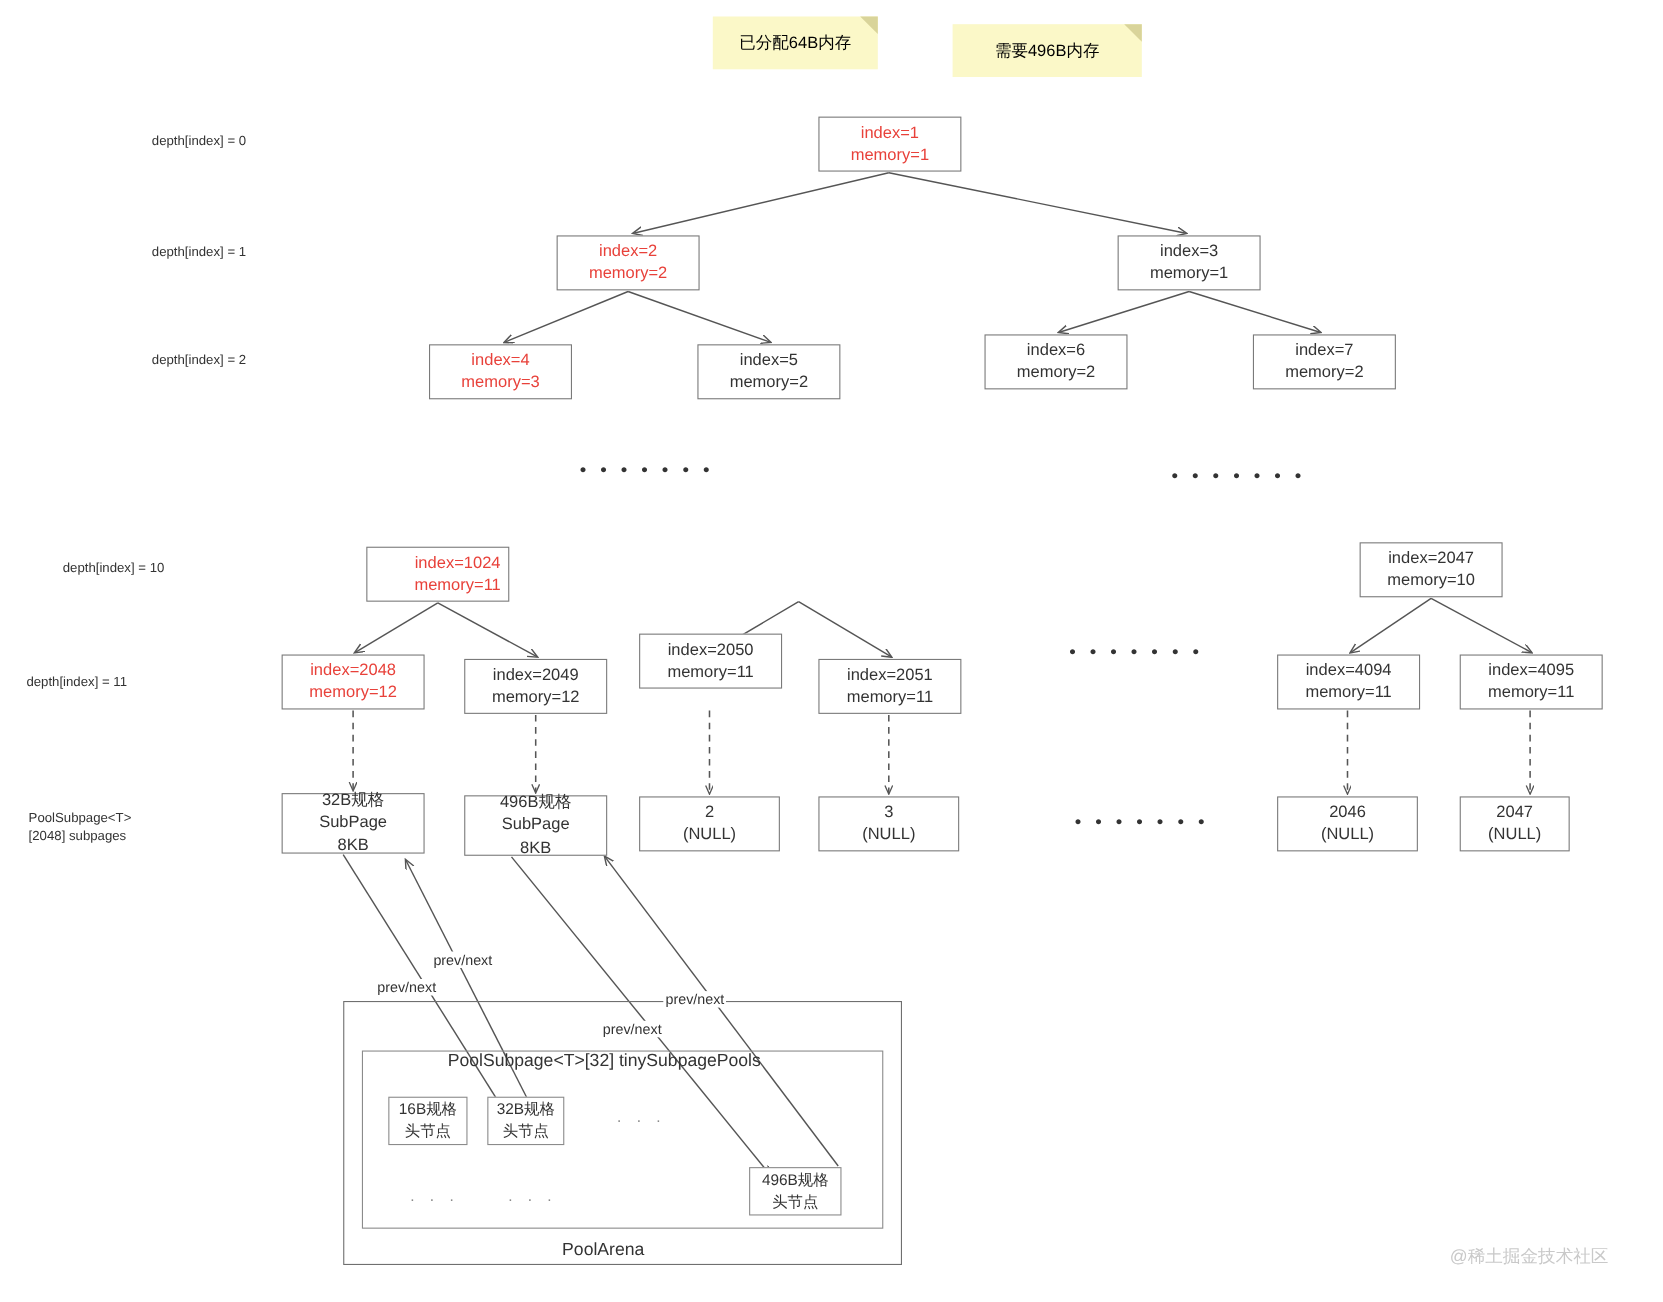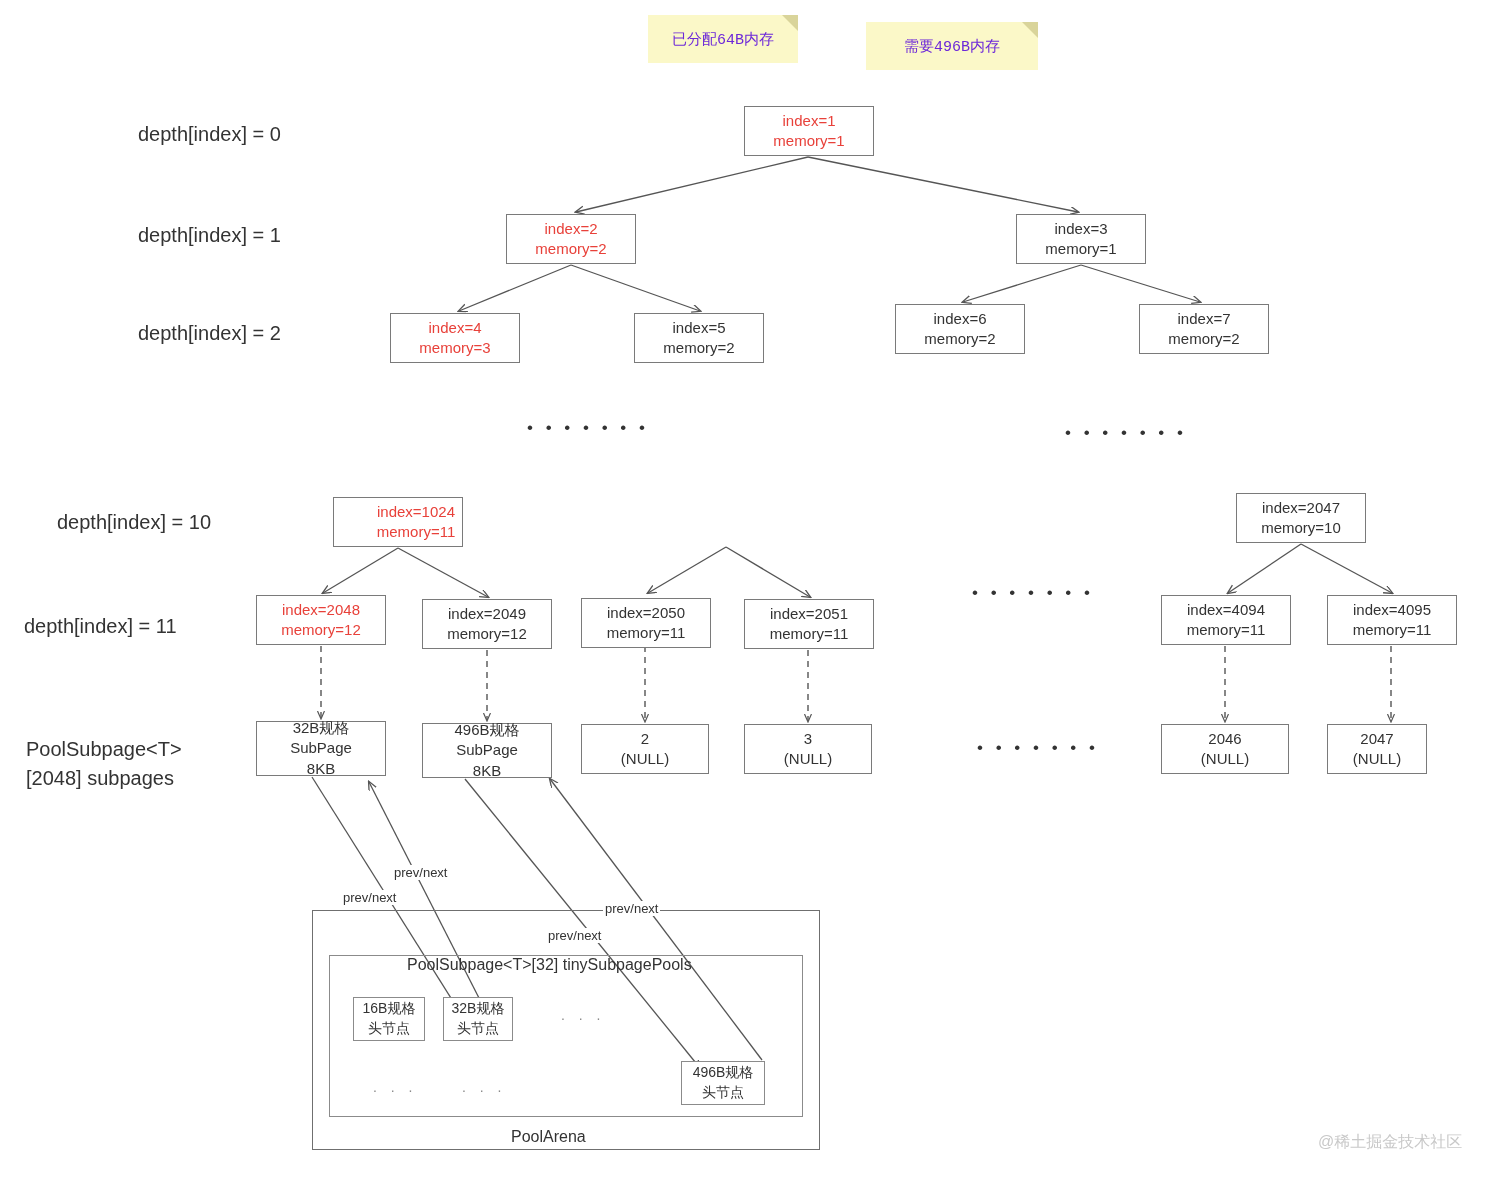--- a/index.html
+++ b/index.html
@@ -8,25 +8,25 @@
   svg.layer{position:absolute;left:0;top:0;width:1512px;height:1184px;}
   .node-box{
     position:absolute;border:1.6px solid #7a7a7a;background:#fff;
     box-sizing:border-box;display:flex;flex-direction:column;
     align-items:center;justify-content:center;
     font-size:15px;line-height:1.35;color:#333;text-align:center;
   }
   .node-box.red{color:#e8413a;}
   .node-box .ln{display:block;white-space:nowrap;}
   .side-label{
-    position:absolute;font-size:20px;color:#333;line-height:1.45;white-space:pre-line;
+    position:absolute;font-size:12px;color:#333;line-height:1.45;white-space:pre-line;
   }
   .sticky{
-    position:absolute;background:#fbf8c8;font-size:15px;color:#6d28d9;
-    display:flex;align-items:center;justify-content:center;font-family:Liberation Mono, monospace;
+    position:absolute;background:#fbf8c8;font-size:15px;color:#000000;
+    display:flex;align-items:center;justify-content:center;
   }
   .sticky .fold{
     position:absolute;top:0;right:0;width:0;height:0;
     border-left:16px solid transparent;border-top:16px solid #d9d49a;
   }
   .dots{position:absolute;font-size:17px;letter-spacing:4px;color:#333;white-space:nowrap;}
   .dots-sm{position:absolute;font-size:14px;letter-spacing:5px;color:#8a8a8a;white-space:nowrap;}
   .arena-outer{position:absolute;border:1.5px solid #6f6f6f;background:transparent;box-sizing:border-box;}
   .arena-inner{position:absolute;border:1.5px solid #8b8b8b;background:transparent;box-sizing:border-box;}
   .arena-title{position:absolute;font-size:16px;color:#333;white-space:nowrap;}
@@ -141,21 +141,21 @@
     <span class="ln">memory=10</span>
   </div>
   <div class="node-box red" style="left:256px;top:595px;width:130px;height:50px;">
     <span class="ln">index=2048</span>
     <span class="ln">memory=12</span>
   </div>
   <div class="node-box" style="left:422px;top:599px;width:130px;height:50px;">
     <span class="ln">index=2049</span>
     <span class="ln">memory=12</span>
   </div>
-  <div class="node-box" style="left:581px;top:598px;width:130px;height:50px;">
+  <div class="node-box" style="left:581px;top:576px;width:130px;height:50px;">
     <span class="ln">index=2050</span>
     <span class="ln">memory=11</span>
   </div>
   <div class="node-box" style="left:744px;top:599px;width:130px;height:50px;">
     <span class="ln">index=2051</span>
     <span class="ln">memory=11</span>
   </div>
   <div class="node-box" style="left:1161px;top:595px;width:130px;height:50px;">
     <span class="ln">index=4094</span>
     <span class="ln">memory=11</span>

